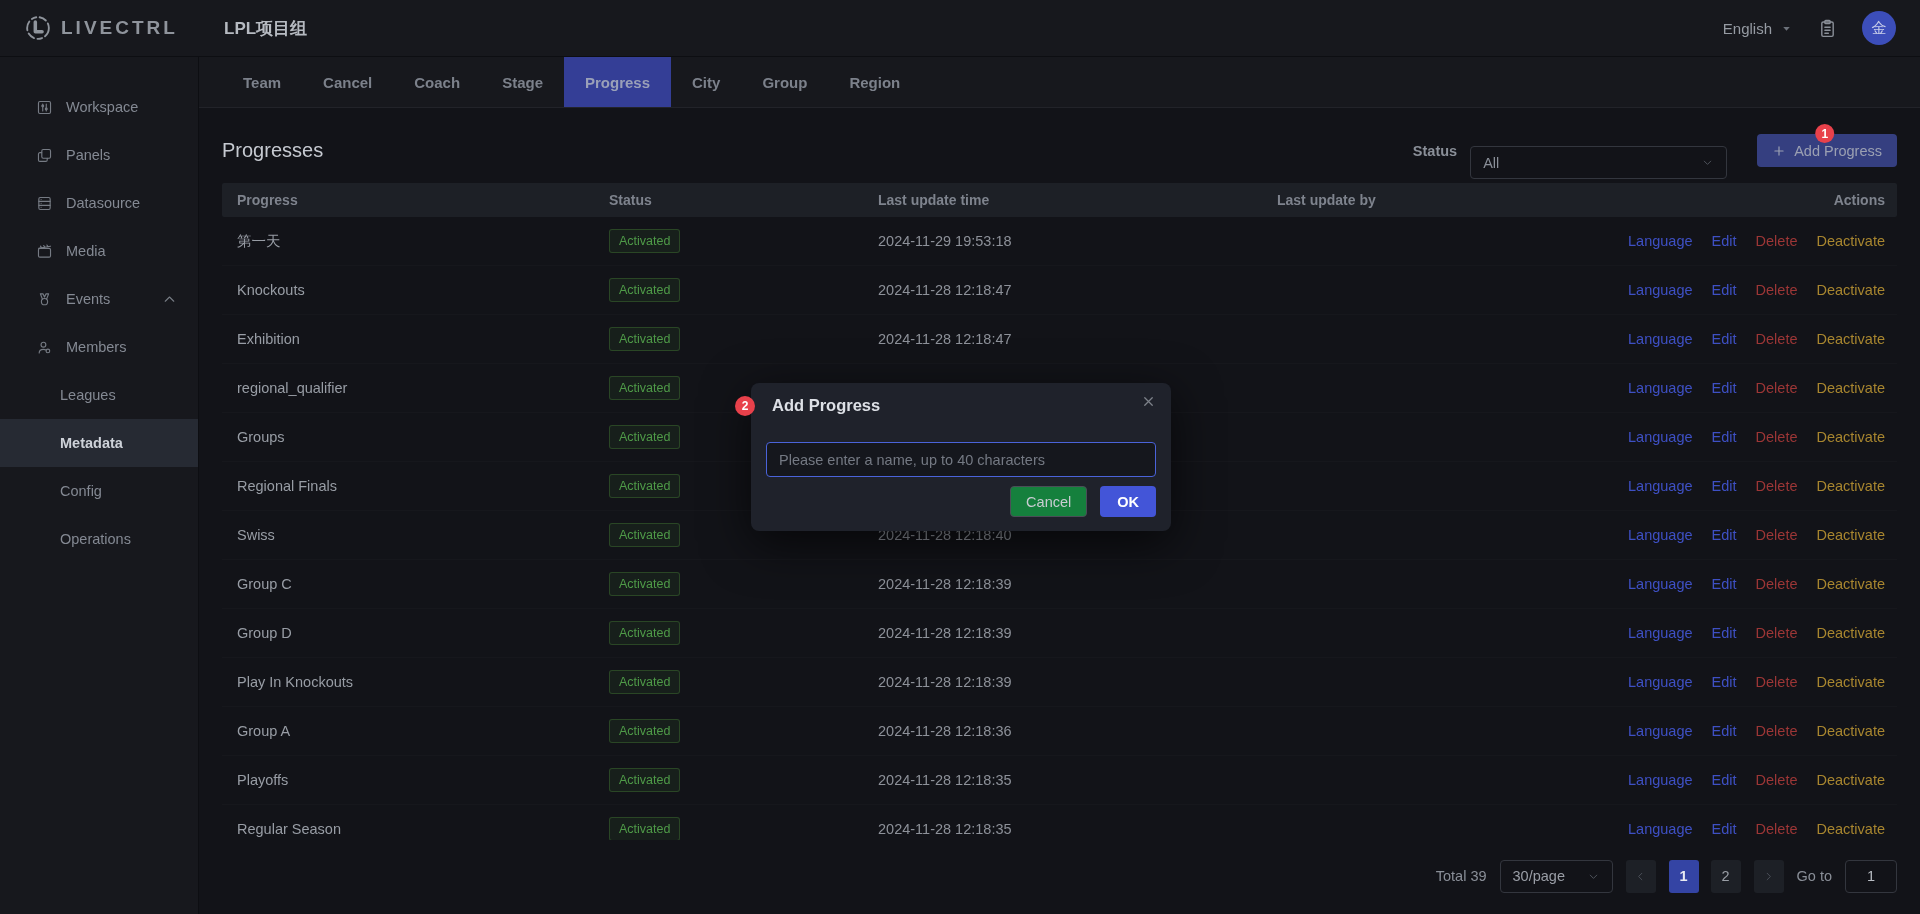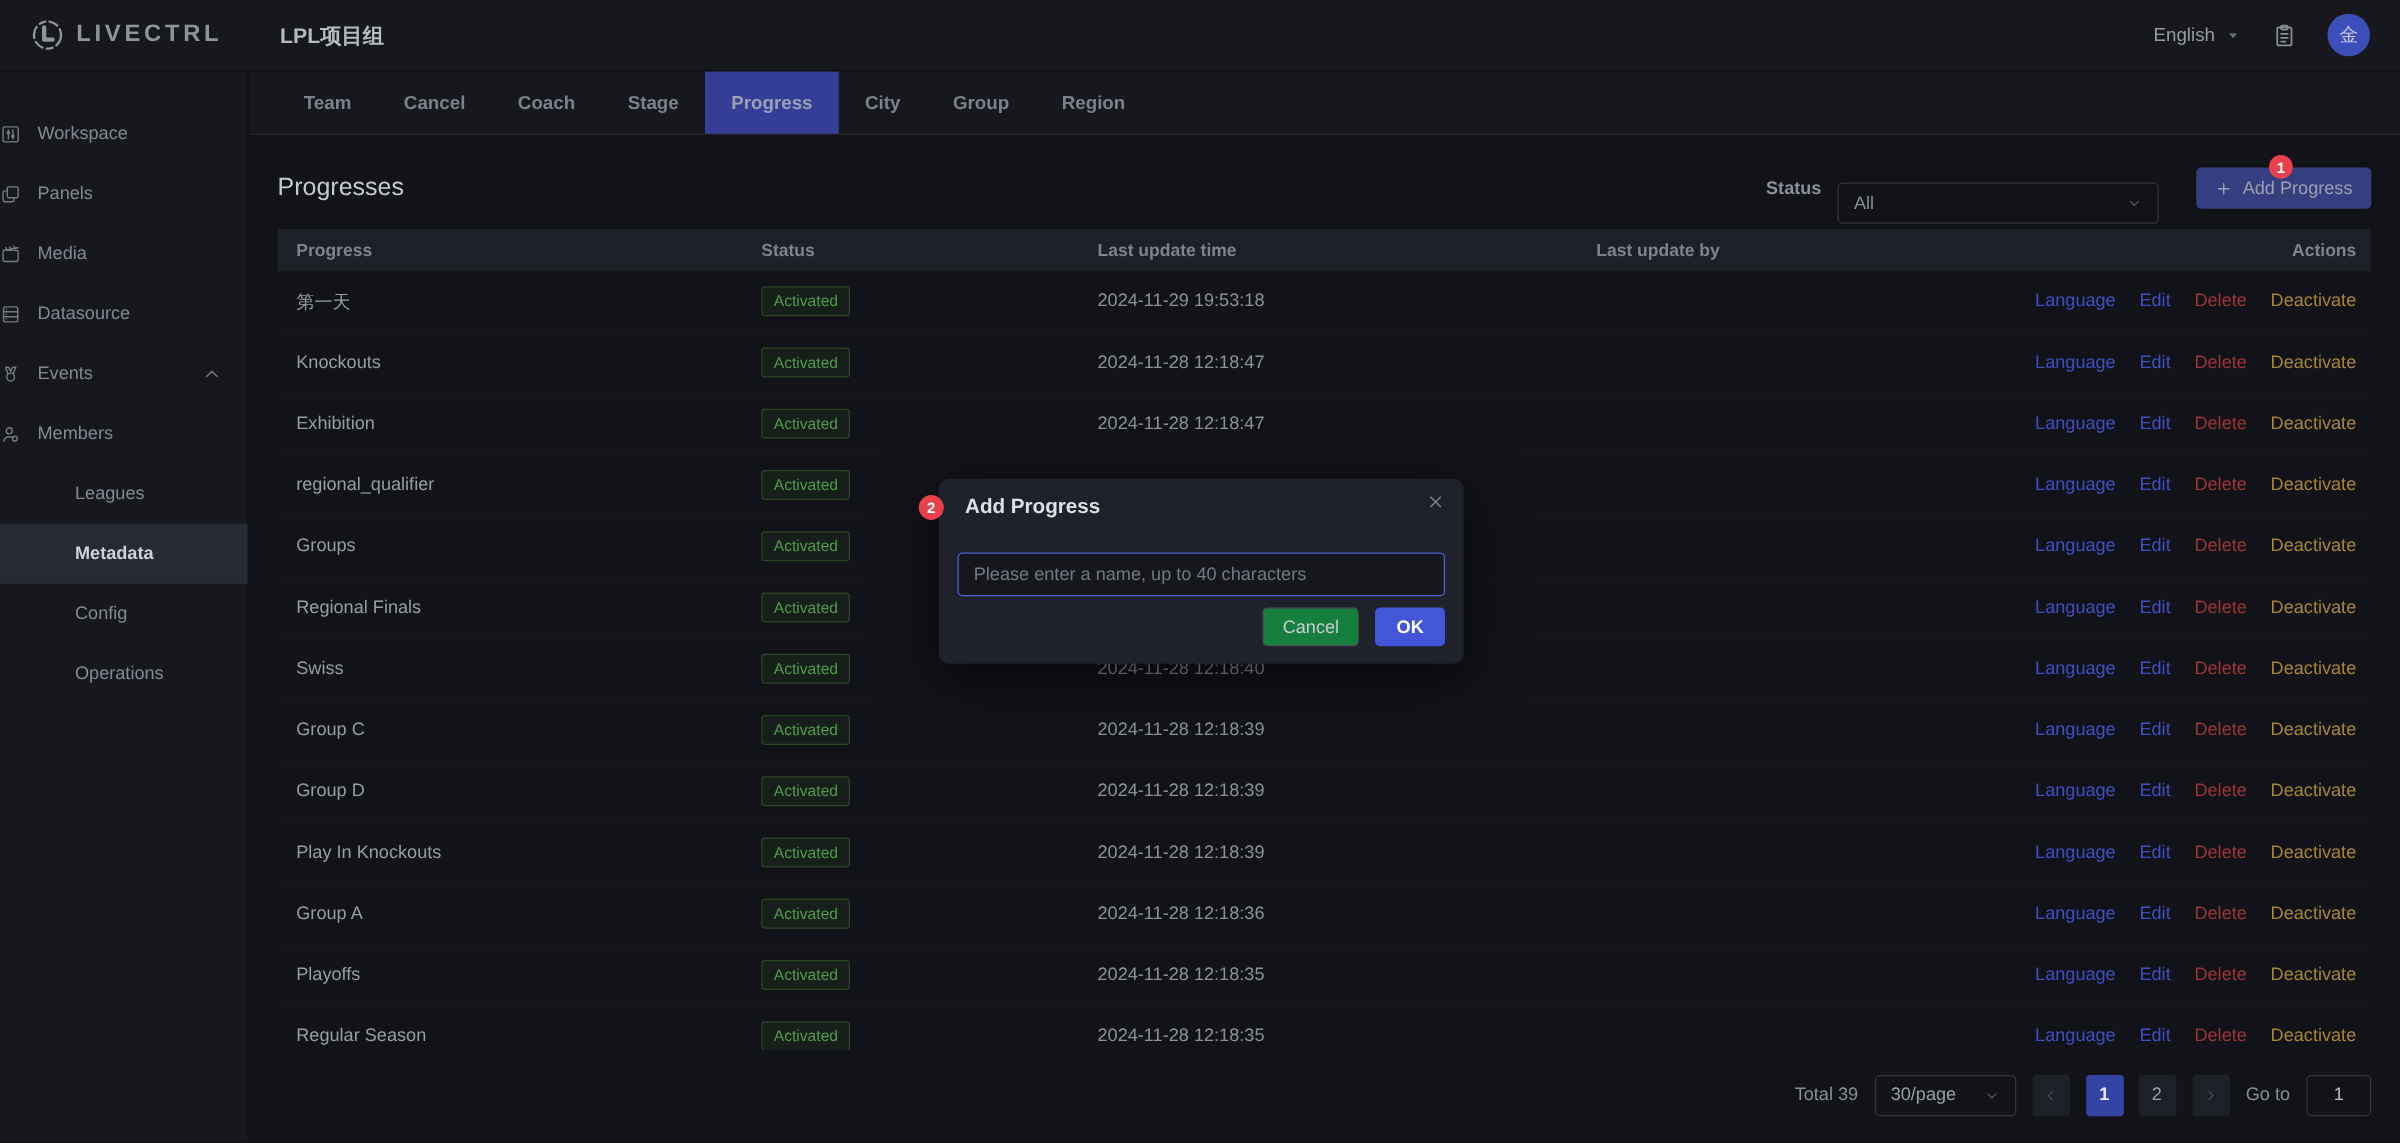--- a/index.html
+++ b/index.html
@@ -29,21 +29,21 @@
   .avatar {
     width:34px; height:34px; border-radius:50%;
     background:var(--avatar-blue,#3c4eba); color:#c9cfe9;
     display:flex; align-items:center; justify-content:center; font-size:15px; cursor:pointer;
   }
 
   
   .layout { display:flex; height:857px; }
   .sidebar { width:199px; background:#17181d; border-right:1px solid #0d0e12; padding-top:26px; flex-shrink:0; }
   .side-item {
-    height:48px; display:flex; align-items:center; gap:13px;
+    height:48px; display:flex; align-items:center; padding-left:36px; gap:13px;
     color:#848993; cursor:pointer;
   }
   .side-item .ic { width:17px; height:17px; color:#767b84; }
   .side-sub { padding-left:60px; }
   .side-item.selected { background:#262a33; color:#ced2d9; font-weight:bold; }
   .side-chevron { margin-left:auto; margin-right:20px; width:12px; height:12px; color:#848993; }
 
   .main { flex:1; display:flex; flex-direction:column; background:#121318; }
 
   
@@ -195,34 +195,34 @@
           <svg viewBox="0 0 24 24" fill="none" stroke="currentColor" stroke-width="1.6" stroke-linecap="round" stroke-linejoin="round">
             <rect x="8.2" y="3.5" width="12.3" height="12.3" rx="2"></rect>
             <path d="M15.8 16v2.3a2 2 0 0 1-2 2H5.5a2 2 0 0 1-2-2V10a2 2 0 0 1 2-2H8"></path>
           </svg>
         </span>
         <span>Panels</span>
       </div>
       <div class="side-item">
         <span class="ic">
           <svg viewBox="0 0 24 24" fill="none" stroke="currentColor" stroke-width="1.6" stroke-linecap="round" stroke-linejoin="round">
+            <rect x="4" y="3.5" width="16" height="17" rx="2"></rect>
+            <path d="M4 9h16M4 14.6h16M7.2 6.3h.01M7.2 11.8h.01M7.2 17.3h.01"></path>
+          </svg>
+        </span>
+        <span>Datasource</span>
+      </div>
+      <div class="side-item">
+        <span class="ic">
+          <svg viewBox="0 0 24 24" fill="none" stroke="currentColor" stroke-width="1.6" stroke-linecap="round" stroke-linejoin="round">
             <rect x="3.5" y="7.5" width="17" height="12.5" rx="2"></rect>
             <path d="M3.8 7.5l16.7-3M8 7l-1.6-2.6M12.5 6.2l-1.6-2.6M17 5.4l-1.6-2.6"></path>
           </svg>
         </span>
         <span>Media</span>
-      </div>
-      <div class="side-item">
-        <span class="ic">
-          <svg viewBox="0 0 24 24" fill="none" stroke="currentColor" stroke-width="1.6" stroke-linecap="round" stroke-linejoin="round">
-            <rect x="4" y="3.5" width="16" height="17" rx="2"></rect>
-            <path d="M4 9h16M4 14.6h16M7.2 6.3h.01M7.2 11.8h.01M7.2 17.3h.01"></path>
-          </svg>
-        </span>
-        <span>Datasource</span>
       </div>
       <div class="side-item">
         <span class="ic">
           <svg viewBox="0 0 24 24" fill="none" stroke="currentColor" stroke-width="1.6" stroke-linecap="round" stroke-linejoin="round">
             <circle cx="12" cy="15" r="4.4"></circle>
             <path d="M9 11.2L6.2 4h3.6l2.2 4.6L14.2 4h3.6L15 11.2"></path>
           </svg>
         </span>
         <span>Events</span>
         <span class="ic side-chevron">

